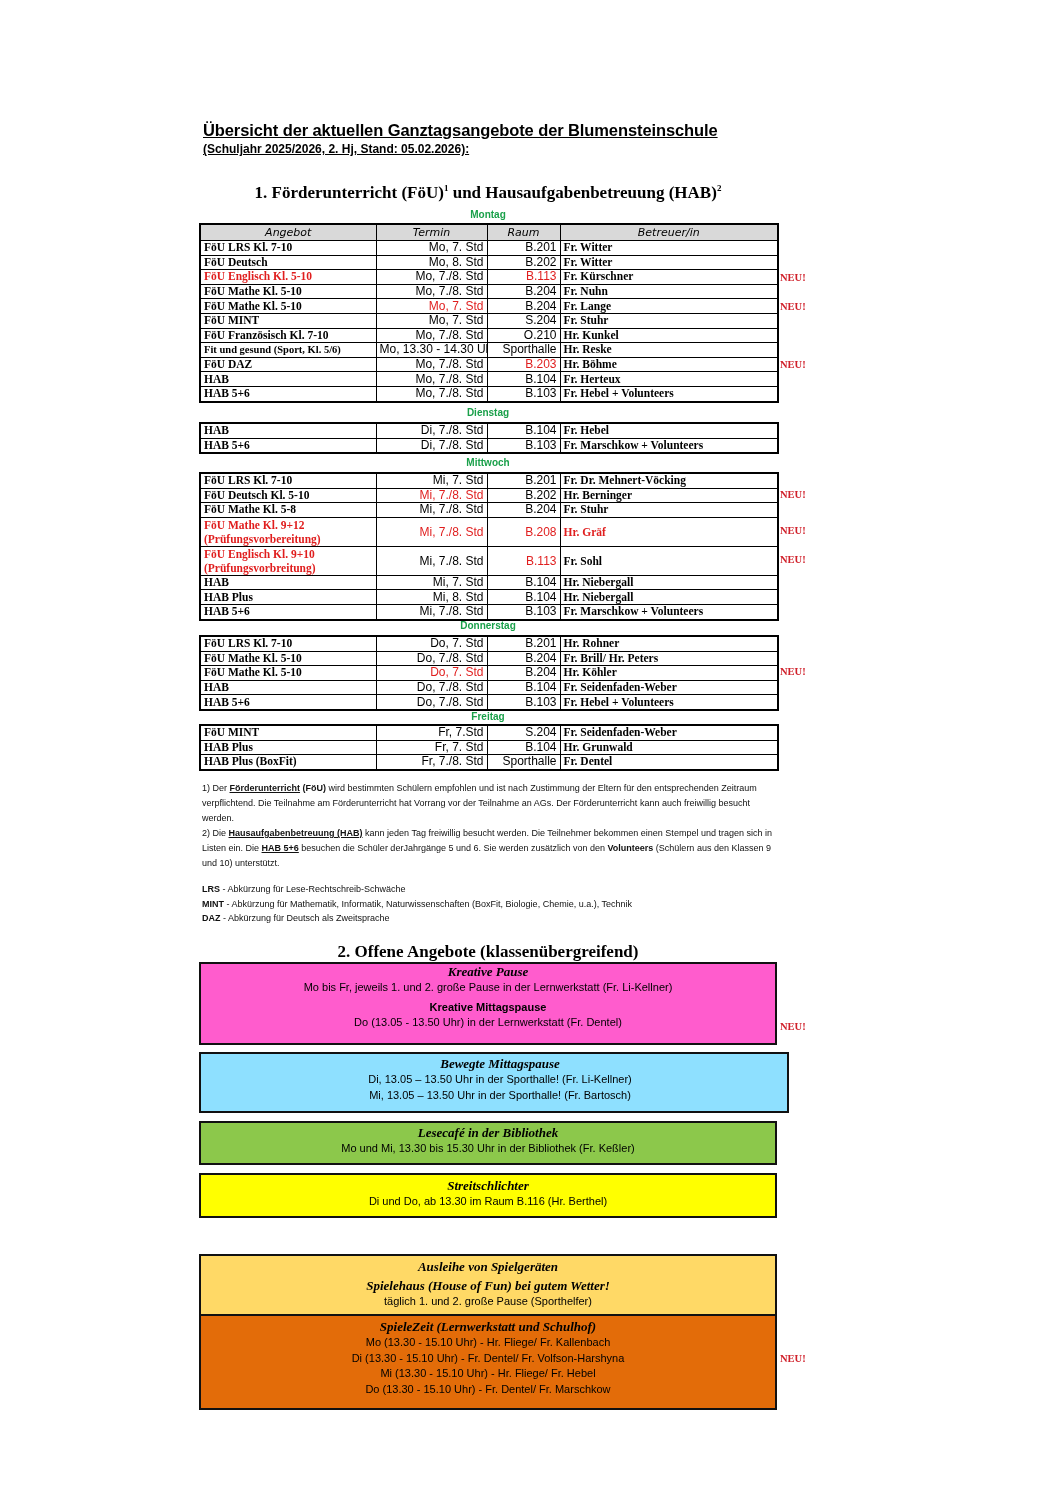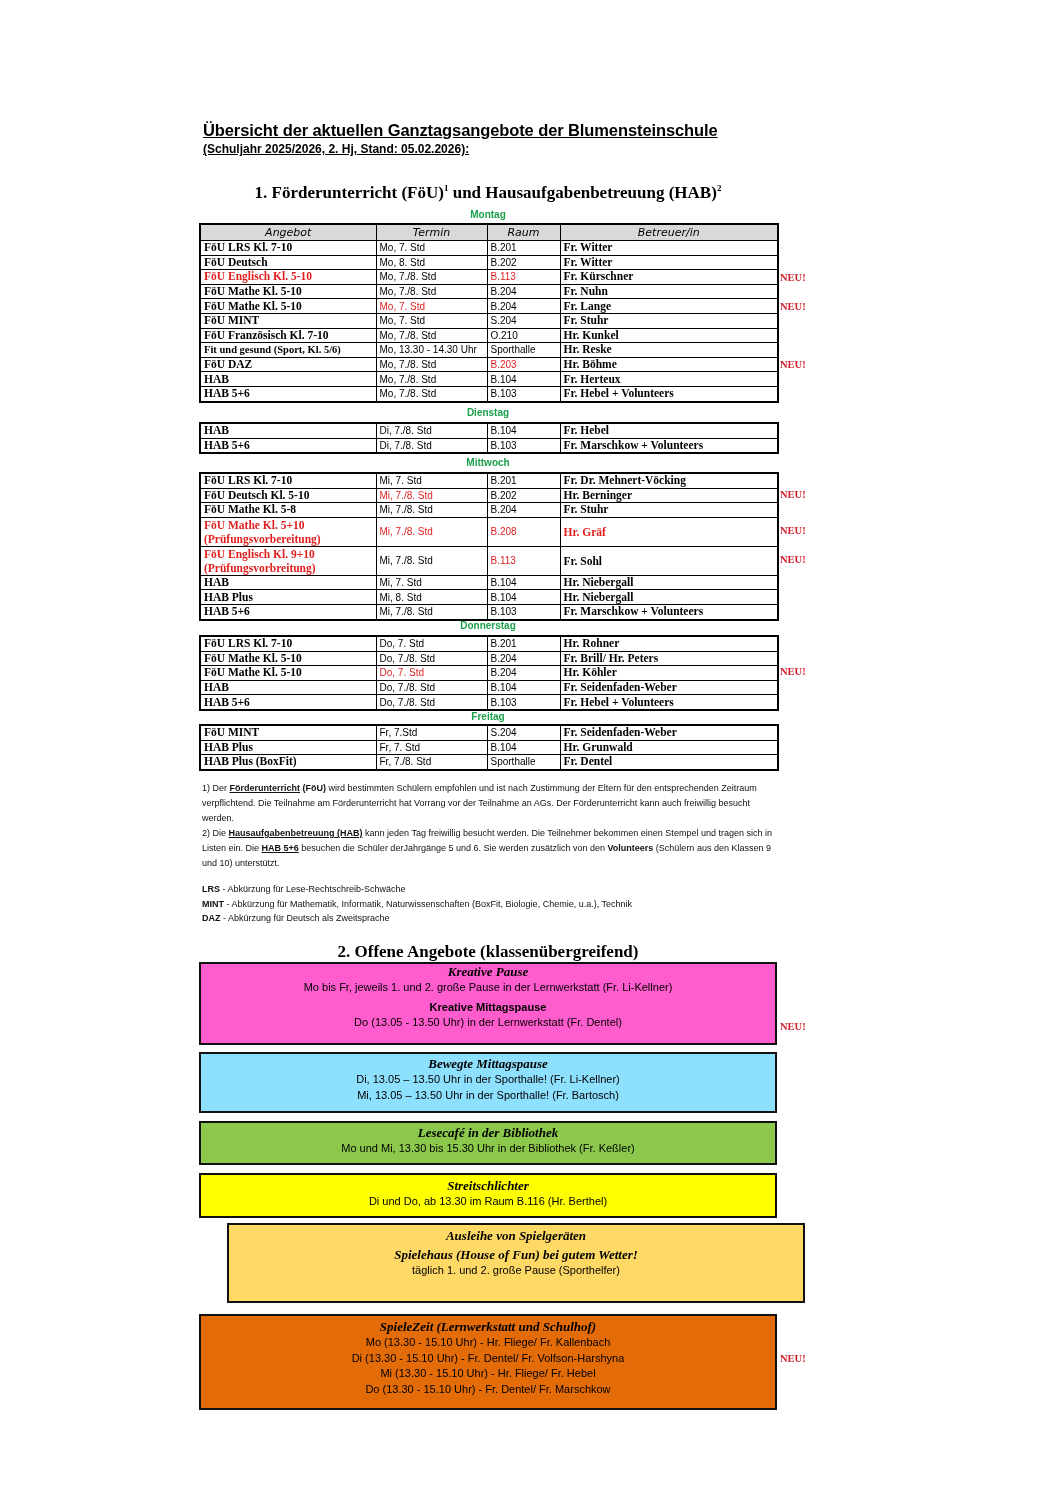--- a/index.html
+++ b/index.html
@@ -6,21 +6,21 @@
   body { width: 1058px; height: 1497px; position: relative; overflow: hidden; font-family: "Liberation Sans", sans-serif; color: #000; }
   .title { position: absolute; left: 203px; top: 121px; font-weight: bold; font-size: 16.5px; text-decoration: underline; white-space: nowrap; letter-spacing: -0.1px; }
   .subtitle { position: absolute; left: 203px; top: 142px; font-weight: bold; font-size: 12px; text-decoration: underline; white-space: nowrap; }
   .h1 { position: absolute; left: 200px; width: 576px; text-align: center; font-family: "Liberation Serif", serif; font-weight: bold; font-size: 17px; white-space: nowrap; }
   .h1 sup { font-size: 9px; }
   .day { position: absolute; left: 200px; width: 576px; text-align: center; color: #1aa04a; font-weight: bold; font-size: 10px; }
   table.sched { position: absolute; left: 199px; width: 578px; border-collapse: collapse; border: 2px solid #000; table-layout: fixed; }
   table.sched td, table.sched th { border: 1px solid #000; padding: 0 3px; height: 13.6px; line-height: 13px; overflow: hidden; white-space: nowrap; }
   table.sched th { background: #d9d9d9; font-weight: normal; font-style: italic; font-size: 11px; font-family: "DejaVu Sans", sans-serif; height: 15px; }
   td.c1 { font-family: "Liberation Serif", serif; font-weight: bold; font-size: 11.5px; text-align: left; }
-  td.c2, td.c3 { font-size: 10px; text-align: left; }
+  td.c2, td.c3 { font-size: 12px; text-align: right; }
   td.c4 { font-family: "Liberation Serif", serif; font-weight: bold; font-size: 11.5px; }
   td.red, th.red { color: #e01e1e; }
   tr.tall td { height: 27px; line-height: 14px; white-space: normal; }
   col.w1 { width: 176px; } col.w2 { width: 111px; } col.w3 { width: 73px; } col.w4 { width: 218px; }
   .neu { position: absolute; left: 780px; color: #d0202a; font-family: "Liberation Serif", serif; font-weight: bold; font-size: 10.5px; }
   .notes { position: absolute; left: 202px; width: 580px; font-size: 9px; line-height: 15px; color: #111; }
   .notes b.u { text-decoration: underline; }
   .abbr { position: absolute; left: 202px; font-size: 9px; line-height: 14.5px; color: #111; }
   .box { position: absolute; left: 199px; width: 574px; border: 2px solid #111; text-align: center; font-size: 11px; line-height: 15.5px; }
   .box .bt { font-family: "Liberation Serif", serif; font-weight: bold; font-size: 13px; line-height: 16px; font-style: italic; }
@@ -166,21 +166,21 @@
         <td class="c3">B.202</td>
         <td class="c4">Hr. Berninger</td>
       </tr>
   <tr>
         <td class="c1">FöU Mathe Kl. 5-8</td>
         <td class="c2">Mi, 7./8. Std</td>
         <td class="c3">B.204</td>
         <td class="c4">Fr. Stuhr</td>
       </tr>
   <tr class="tall">
-        <td class="c1 red"><span>FöU Mathe Kl. 5+10</span><br><span>(Prüfungsvorbereitung)</span></td>
+        <td class="c1 red"><span>FöU Mathe Kl. 9+12</span><br><span>(Prüfungsvorbereitung)</span></td>
         <td class="c2 red">Mi, 7./8. Std</td>
         <td class="c3 red">B.208</td>
         <td class="c4 red">Hr. Gräf</td>
       </tr>
   <tr class="tall">
         <td class="c1 red"><span>FöU Englisch Kl. 9+10</span><br><span>(Prüfungsvorbreitung)</span></td>
         <td class="c2">Mi, 7./8. Std</td>
         <td class="c3 red">B.113</td>
         <td class="c4">Fr. Sohl</td>
       </tr>
@@ -293,37 +293,37 @@
 <div class="h1" style="top:942px;">2. Offene Angebote (klassenübergreifend)</div>
 
 <div class="box" style="top: 962px; height: 79px; background: rgb(255, 92, 205);">
   <div class="bt">Kreative Pause</div>
   <div>Mo bis Fr, jeweils 1. und 2. große Pause in der Lernwerkstatt (Fr. Li-Kellner)</div>
   <div class="st">Kreative Mittagspause</div>
   <div>Do (13.05 - 13.50 Uhr) in der Lernwerkstatt (Fr. Dentel)</div>
 </div>
 <div class="neu" style="top:1021px;">NEU!</div>
 
-<div class="box" style="top: 1052px; height: 57px; background: rgb(142, 224, 255);">
+<div class="box" style="top: 1052px; height: 57px; background: rgb(142, 224, 255); padding-left: 12px;">
   <div class="bt" style="margin-top:2px;">Bewegte Mittagspause</div>
   <div>Di, 13.05 – 13.50 Uhr in der Sporthalle! (Fr. Li-Kellner)</div>
   <div>Mi, 13.05 – 13.50 Uhr in der Sporthalle! (Fr. Bartosch)</div>
 </div>
 
 <div class="box" style="top: 1121px; height: 40px; background: rgb(140, 200, 75);">
   <div class="bt" style="margin-top:2px;">Lesecafé in der Bibliothek</div>
   <div>Mo und Mi, 13.30 bis 15.30 Uhr in der Bibliothek (Fr. Keßler)</div>
 </div>
 
 <div class="box" style="top: 1173px; height: 41px; background: rgb(255, 255, 0);">
   <div class="bt" style="margin-top:3px;">Streitschlichter</div>
   <div>Di und Do, ab 13.30 im Raum B.116 (Hr. Berthel)</div>
 </div>
 
-<div class="box" style="top: 1223px; height: 76px; background: rgb(255, 217, 102); margin-left: 28px;">
+<div class="box" style="top: 1254px; height: 76px; background: rgb(255, 217, 102);">
   <div class="bt" style="margin-top:3px;">Ausleihe von Spielgeräten</div>
   <div class="bt" style="margin-top:3px;">Spielehaus (House of Fun) bei gutem Wetter!</div>
   <div>täglich 1. und 2. große Pause  (Sporthelfer)</div>
 </div>
 
 <div class="box" style="top: 1314px; height: 92px; background: rgb(227, 108, 9);">
   <div class="bt" style="margin-top:3px;">SpieleZeit (Lernwerkstatt und Schulhof)</div>
   <div>Mo (13.30 - 15.10 Uhr) - Hr. Fliege/ Fr. Kallenbach</div>
   <div>Di  (13.30 -  15.10 Uhr) - Fr. Dentel/ Fr. Volfson-Harshyna</div>
   <div>Mi (13.30 - 15.10 Uhr) - Hr. Fliege/ Fr. Hebel</div>

